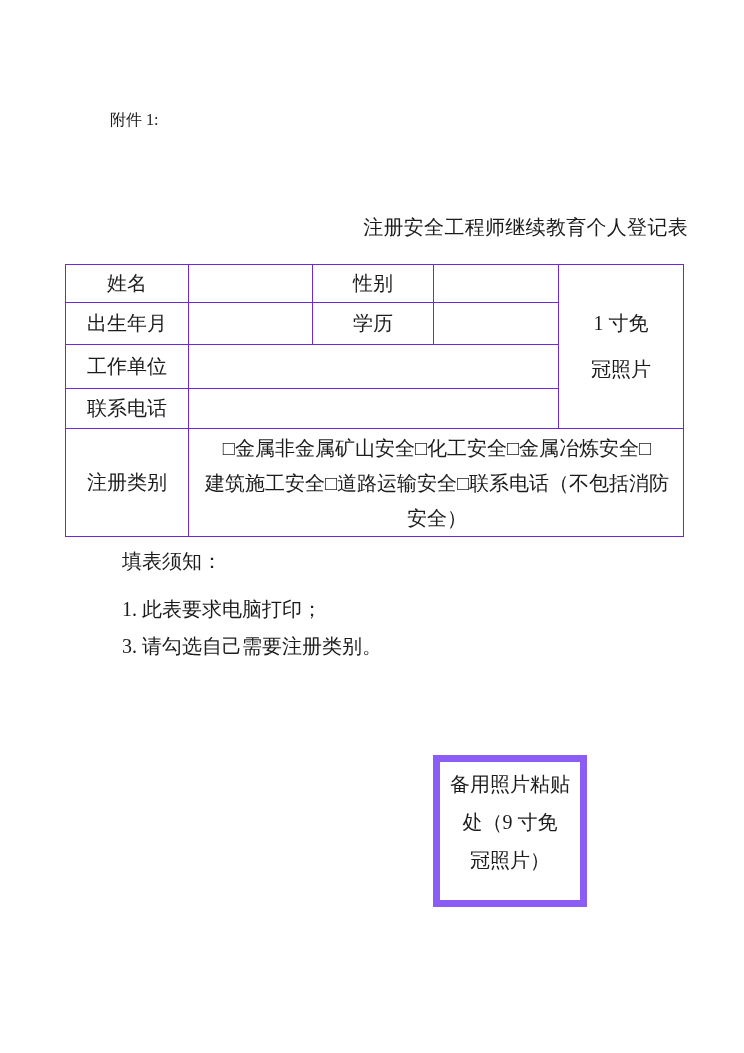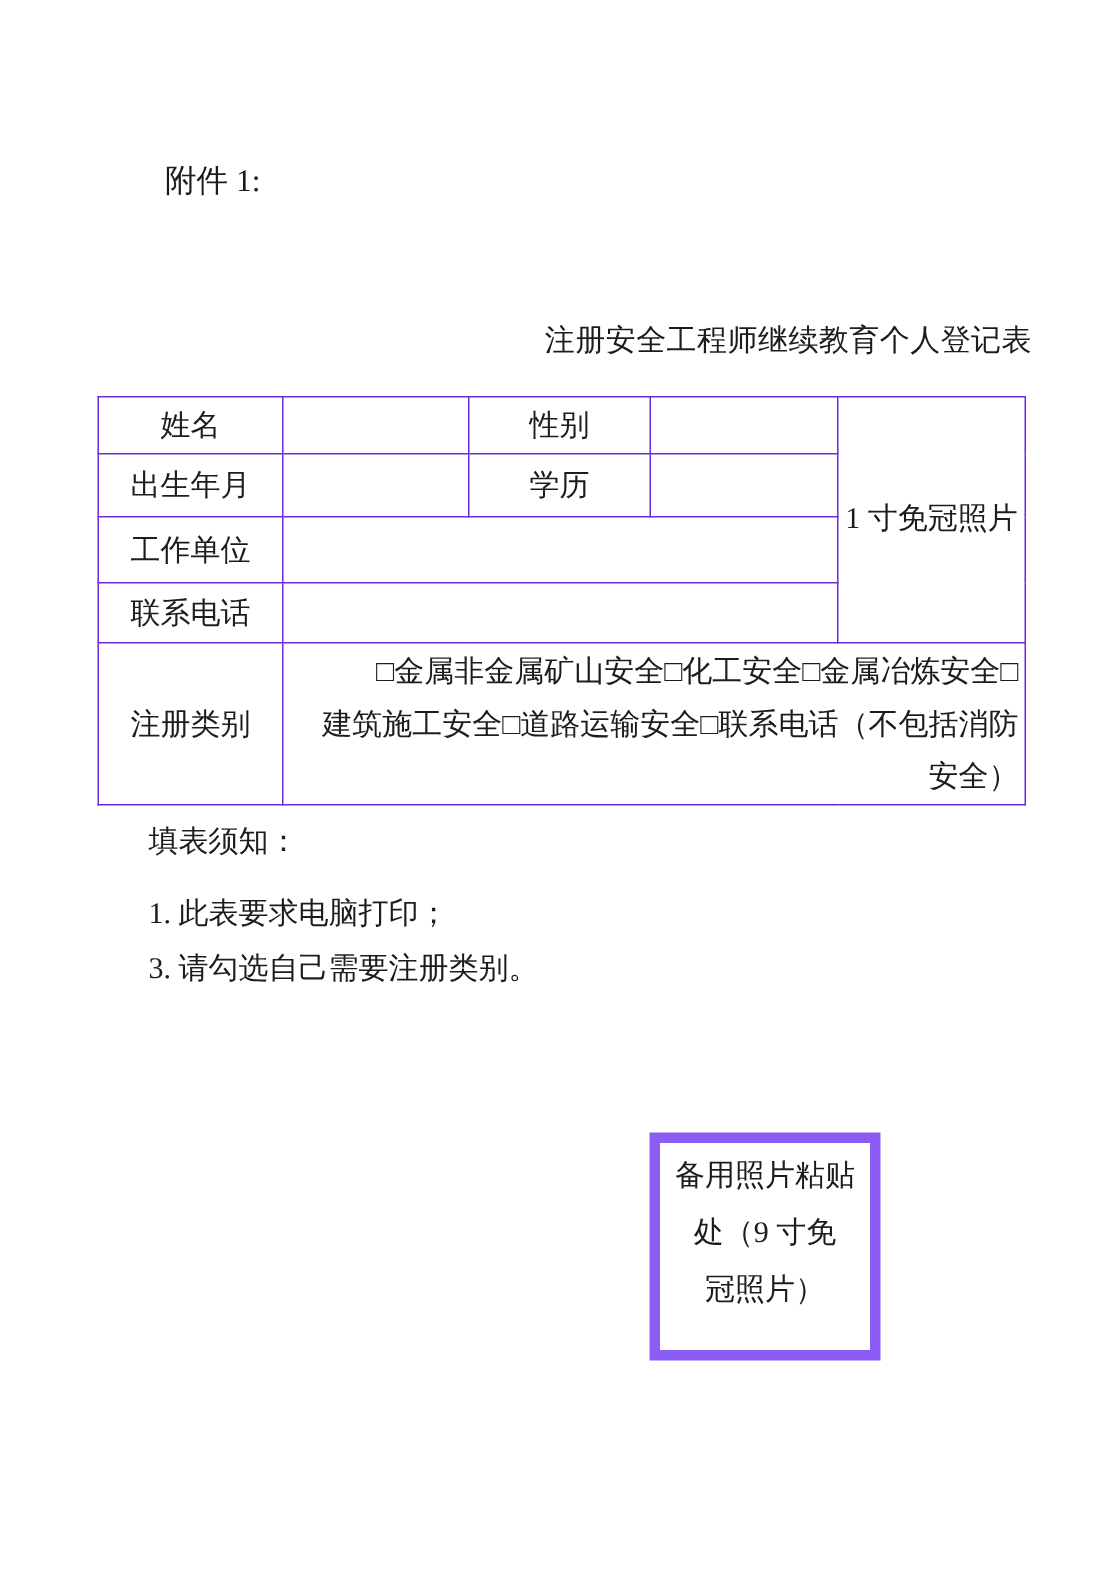--- a/index.html
+++ b/index.html
@@ -6,21 +6,21 @@
   html, body { background: #ffffff; }
   body {
     width: 744px; height: 1053px;
     position: relative;
     font-family: "Liberation Serif", "DejaVu Serif", serif;
     color: #1c1c1c;
     overflow: hidden;
   }
   .attachment-label {
     position: absolute; left: 110px; top: 109px;
-    font-size: 21px; line-height: 22px; white-space: pre;
+    font-size: 16px; line-height: 22px; white-space: pre;
   }
   .doc-title {
     position: absolute; left: 0; top: 214px; width: 688px;
     text-align: right; font-size: 20px; line-height: 26px;
     letter-spacing: 0.3px;
   }
   table.reg-table {
     position: absolute; left: 65px; top: 264px;
     width: 618px;
     border-collapse: collapse; table-layout: fixed;
@@ -29,29 +29,29 @@
     border: 1px solid #6d28d9;
     font-size: 20px;
     vertical-align: middle;
   }
   td.label-cell { text-align: center; padding: 0 2px; }
   td.value-cell { }
   td.photo-cell {
     text-align: center;
   }
   .photo-cell-inner {
-    display: flex; flex-direction: row; align-items: center;
+    display: flex; flex-direction: column; align-items: center;
     justify-content: center; row-gap: 25px; height: 100%;
   }
   td.category-cell {
-    text-align: right; padding: 2px 4px 0 6px;
+    text-align: center; padding: 2px 4px 0 6px;
     line-height: 35px;
   }
   .notes {
-    position: absolute; left: 99px; top: 551px; width: 560px;
+    position: absolute; left: 122px; top: 551px; width: 560px;
   }
   .notes-heading { font-size: 20px; line-height: 21px; margin-bottom: 27px; }
   .note-item { font-size: 20px; line-height: 21px; margin-bottom: 16px; white-space: pre; }
   .spare-photo-box {
     position: absolute; left: 433px; top: 755px;
     width: 154px; height: 152px;
     border: 7px solid #8b5cf6;
     text-align: center;
     padding-top: 12px;
   }

